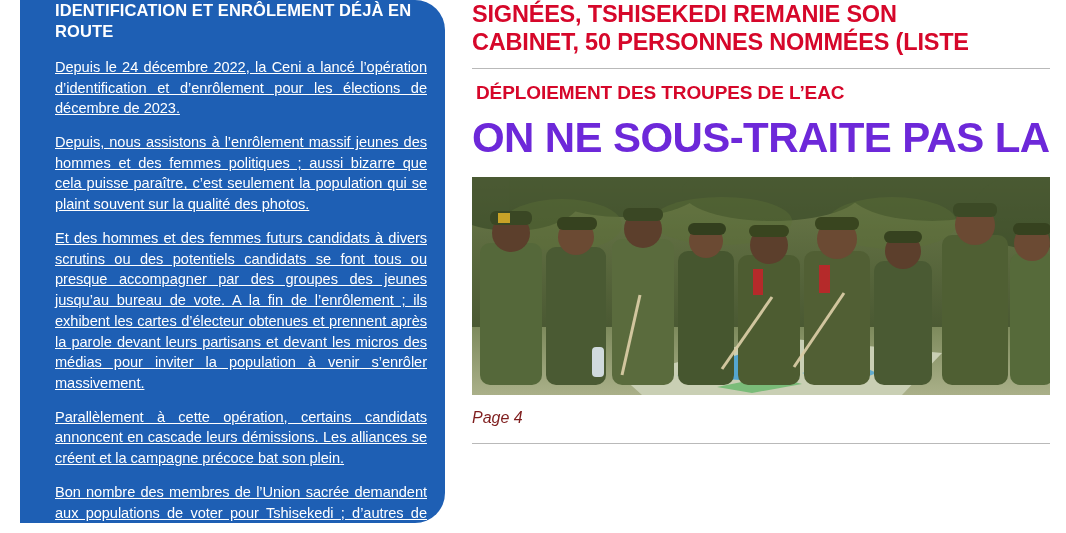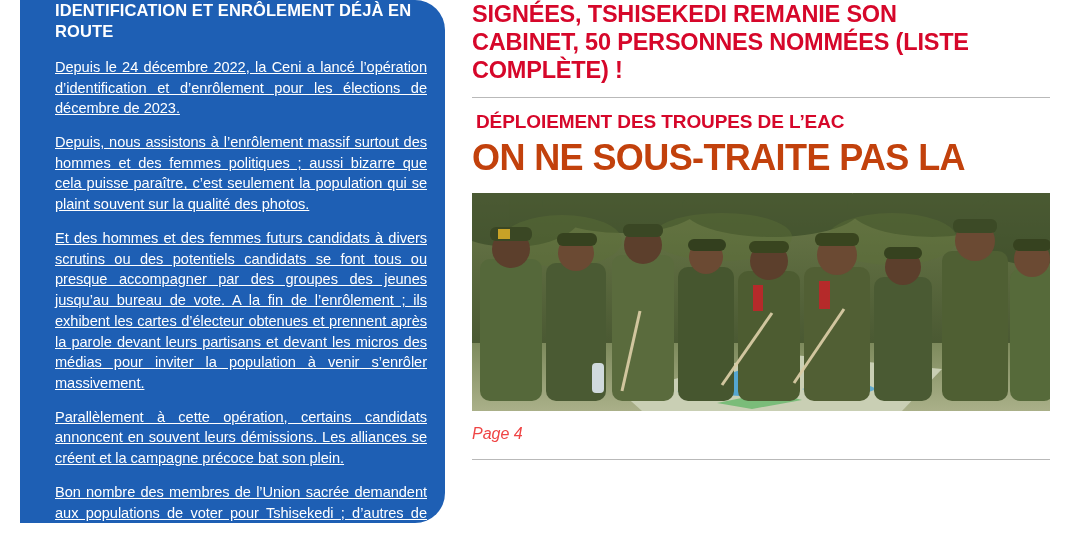--- a/index.html
+++ b/index.html
@@ -88,75 +88,74 @@
   }
   .kicker {
     color: #d6072a;
     font-size: 19px;
     font-weight: bold;
     text-transform: uppercase;
     margin: 13px 0 2px 4px;
     letter-spacing: -.1px;
   }
   .headline {
-    color: #c2410c;
-    font-size: 36px;
+    color: #6d28d9;
+    font-size: 42px;
     font-weight: bold;
     line-height: 1.07;
     text-transform: uppercase;
-    margin: 6px 0 0 0;
+    margin: 12px 0 0 0;
     letter-spacing: -.6px;
   }
   .headline .ln { display: block; }
 
   
   .photo {
     position: relative;
     width: 578px; height: 218px;
     margin-top: 16px;
     overflow: hidden;
     background: #4a5f33;
   }
   .photo svg { display: block; width: 100%; height: 100%; }
 
   .photo-caption {
     font-style: italic;
     font-size: 16px;
-    color: #ef4444;
+    color: #7f1d1d;
     margin: 14px 0 16px 0;
   }
 </style>
 </head>
 <body>
 
 <div id="page">
 
   <div class="gutter"></div>
 
   <div class="left-col">
     <div class="left-inner">
       <h2 class="left-head">
         <span class="ln">IDENTIFICATION ET ENRÔLEMENT DÉJÀ EN</span>
         <span class="line2">ROUTE</span>
       </h2>
 
       <p class="body-p">Depuis le 24 décembre 2022, la Ceni a lancé l’opération d’identification et d’enrôlement pour les élections de décembre de 2023.</p>
-      <p class="body-p">Depuis, nous assistons à l’enrôlement massif surtout des hommes et des femmes politiques ; aussi bizarre que cela puisse paraître, c’est seulement la population qui se plaint souvent sur la qualité des photos.</p>
+      <p class="body-p">Depuis, nous assistons à l’enrôlement massif jeunes des hommes et des femmes politiques ; aussi bizarre que cela puisse paraître, c’est seulement la population qui se plaint souvent sur la qualité des photos.</p>
       <p class="body-p">Et des hommes et des femmes futurs candidats à divers scrutins ou des potentiels candidats se font tous ou presque accompagner par des groupes des jeunes jusqu’au bureau de vote. A la fin de l’enrôlement ; ils exhibent les cartes d’électeur obtenues et prennent après la parole devant leurs partisans et devant les micros des médias pour inviter la population à venir s’enrôler massivement.</p>
-      <p class="body-p">Parallèlement à cette opération, certains candidats annoncent en souvent leurs démissions. Les alliances se créent et la campagne précoce bat son plein.</p>
+      <p class="body-p">Parallèlement à cette opération, certains candidats annoncent en cascade leurs démissions. Les alliances se créent et la campagne précoce bat son plein.</p>
       <p class="body-p">Bon nombre des membres de l’Union sacrée demandent aux populations de voter pour Tshisekedi ; d’autres de l’Ensemble pour Moïse Katumbi.</p>
     </div>
   </div>
 
   <div class="right-col">
 
     <div class="teaser-head">
       <span class="ln">SIGNÉES, TSHISEKEDI REMANIE SON</span>
       <span class="ln">CABINET, 50 PERSONNES NOMMÉES (LISTE</span>
-      <span class="ln">COMPLÈTE) !</span>
     </div>
 
 
     <div class="rule"></div>
 
     <p class="kicker">DÉPLOIEMENT DES TROUPES DE L’EAC</p>
 
     <h1 class="headline">
       <span class="ln">ON NE SOUS-TRAITE PAS LA</span>
     </h1>

